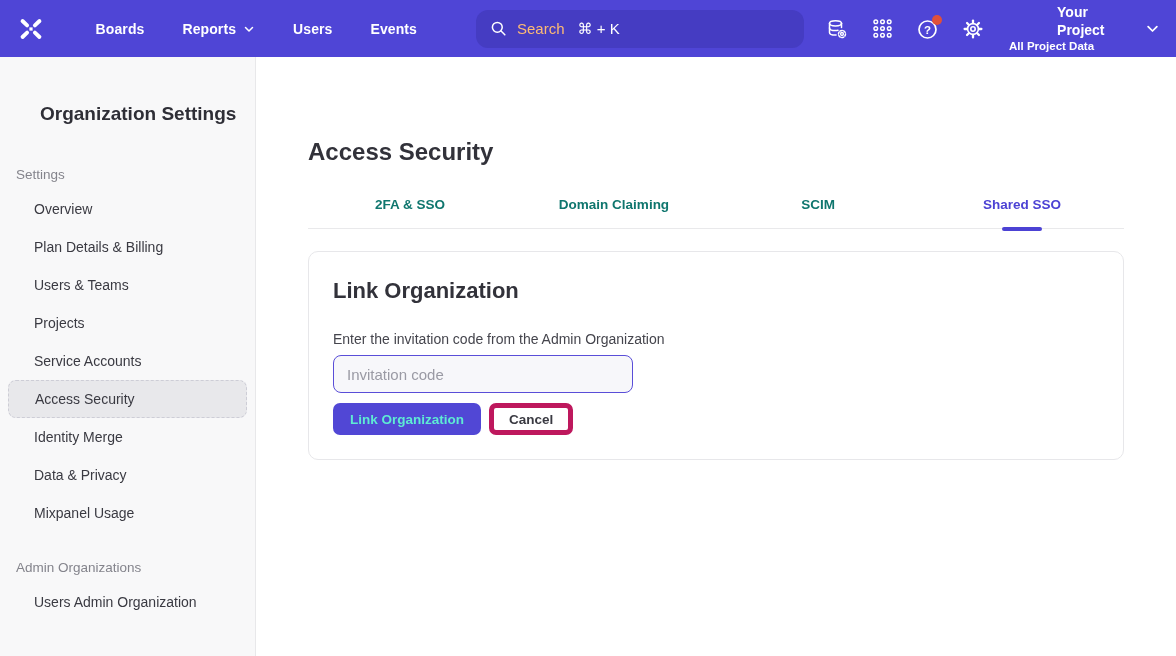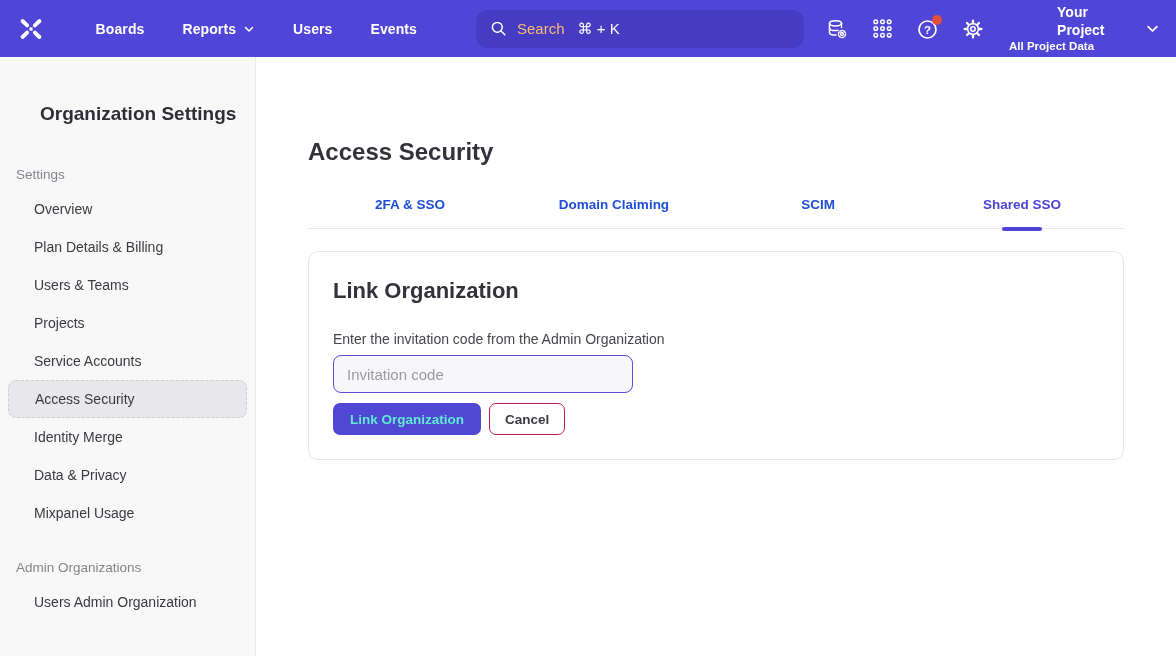--- a/index.html
+++ b/index.html
@@ -57,21 +57,21 @@
     margin: 0 8px; padding-left: 26px; background: #e8e8eb;
     border: 1px dashed #cdcdd6; border-radius: 8px;
   }
 
   
   .main { flex: 1; background: #fff; padding: 0 52px; }
   .page-title { padding-top: 82px; font-size: 24px; line-height: 26px; font-weight: 700; color: #32323a; }
   .tabs { margin-top: 32px; display: flex; border-bottom: 1px solid #e9e9eb; }
   .tab {
     flex: 1; text-align: center; padding-bottom: 16px; font-size: 13.5px;
-    font-weight: 700; color: #1d4ed8; cursor: pointer; position: relative;
+    font-weight: 700; color: #0f766e; cursor: pointer; position: relative;
   }
   .tab.active { color: #4c42d4; }
   .tab.active .tab-underline {
     position: absolute; left: 50%; transform: translateX(-50%); bottom: -3px;
     width: 40px; height: 4px; border-radius: 2px; background: #4c42d4;
   }
 
   .card {
     margin-top: 22px; border: 1px solid #e7e7ea; border-radius: 10px;
     padding: 26px 24px 24px; background: #fff;
@@ -81,21 +81,21 @@
   .invitation-input {
     margin-top: 8px; display: block; width: 300px; height: 38px;
     border: 1px solid #5a4ed8; border-radius: 8px; background: #f7f7fa;
     padding: 0 13px; font-size: 15px; color: #32323a; outline: none;
     font-family: "Liberation Sans", sans-serif;
   }
   .invitation-input::placeholder { color: #9a9aa4; }
   .btn-row { margin-top: 10px; display: flex; align-items: center; gap: 8px; }
   .btn { height: 32px; border-radius: 7px; font-size: 13.5px; font-weight: 700; cursor: pointer; font-family: "Liberation Sans", sans-serif; }
   .btn-primary { background: #5147d5; color: #5eead4; border: none; padding: 0 17px; }
-  .btn-secondary { background: #fff; color: #3a3a42; border: 1px solid #be185d; padding: 0 15px; }
+  .btn-secondary { background: #fff; color: #3a3a42; border: 5px solid #be185d; padding: 0 15px; }
 
   svg { display: block; }
 </style>
 </head>
 <body>
 
 <div class="navbar">
   <div class="logo">
     <svg width="26" height="26" viewBox="0 0 24 24">
       <g stroke="#ffffff" stroke-width="3.6" stroke-linecap="round">

